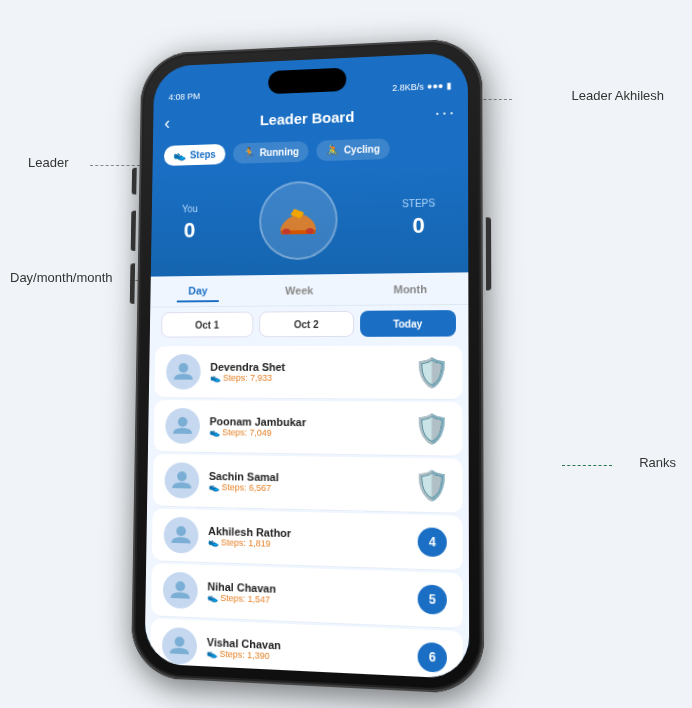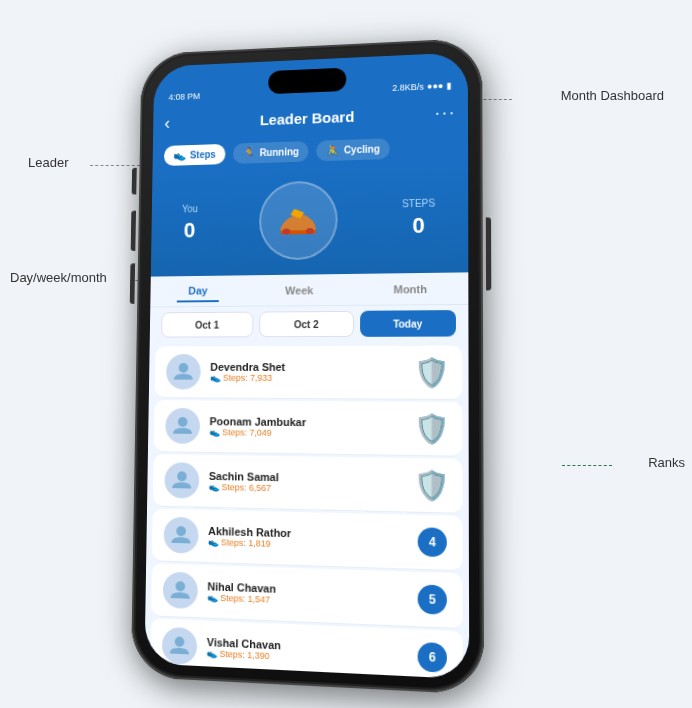--- a/index.html
+++ b/index.html
@@ -352,35 +352,35 @@
     
     .phone-wrapper {
       transform: perspective(900px) rotateY(-8deg) rotateX(3deg);
       transform-origin: center center;
     }
   </style>
 </head>
 <body>
 
 <div class="annotation" style="top: 88px; right: 28px;">
-  <span>Month Dashboard</span>
+  <span>Leader Akhilesh</span>
 </div>
 <div style="position:absolute; top:99px; right:180px; width:100px; border-top:1px dashed #888;"></div>
 
 <div class="annotation" style="top: 155px; left: 28px;">
   <span>Leader</span>
 </div>
 <div style="position:absolute; top:165px; left:90px; width:50px; border-top:1px dashed #888;"></div>
 
 <div class="annotation" style="top: 270px; left: 10px;">
-  <span>Day/week/month</span>
+  <span>Day/month/month</span>
 </div>
 <div style="position:absolute; top:280px; left:130px; width:30px; border-top:1px dashed #888;"></div>
 
-<div class="annotation" style="top: 455px; right: 7px;">
+<div class="annotation" style="top: 455px; right: 16px;">
   <span>Ranks</span>
 </div>
 <div style="position:absolute; top:465px; right:80px; width:50px; border-top:1px dashed #2a7a4b;"></div>
 
 <div class="phone-wrapper">
   <div class="phone-shell">
 
     <div class="btn-left-top"></div>
     <div class="btn-left-mid"></div>
     <div class="btn-left-bot"></div>

